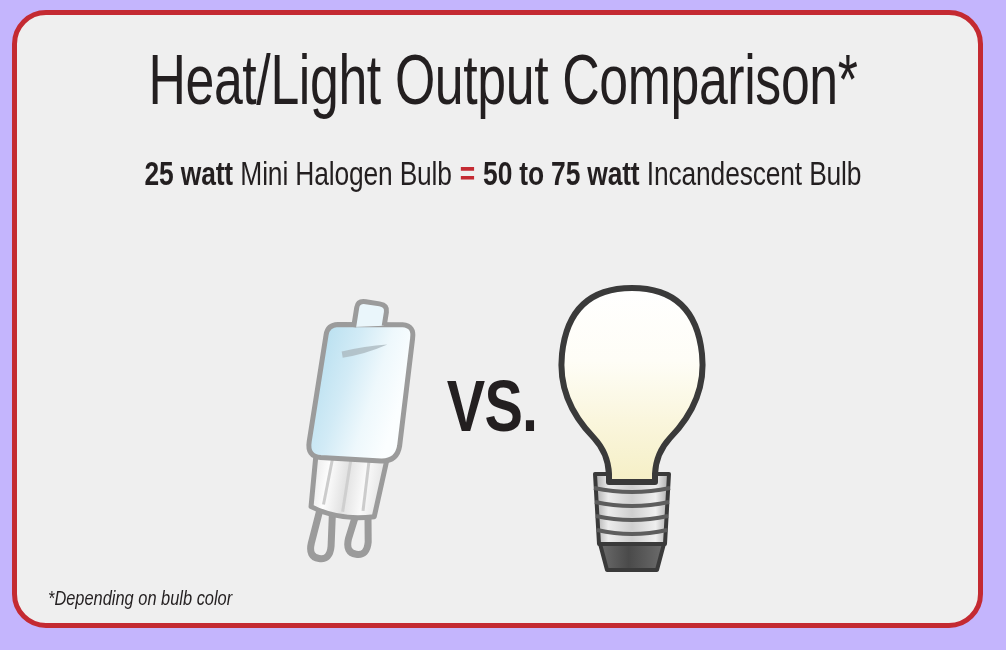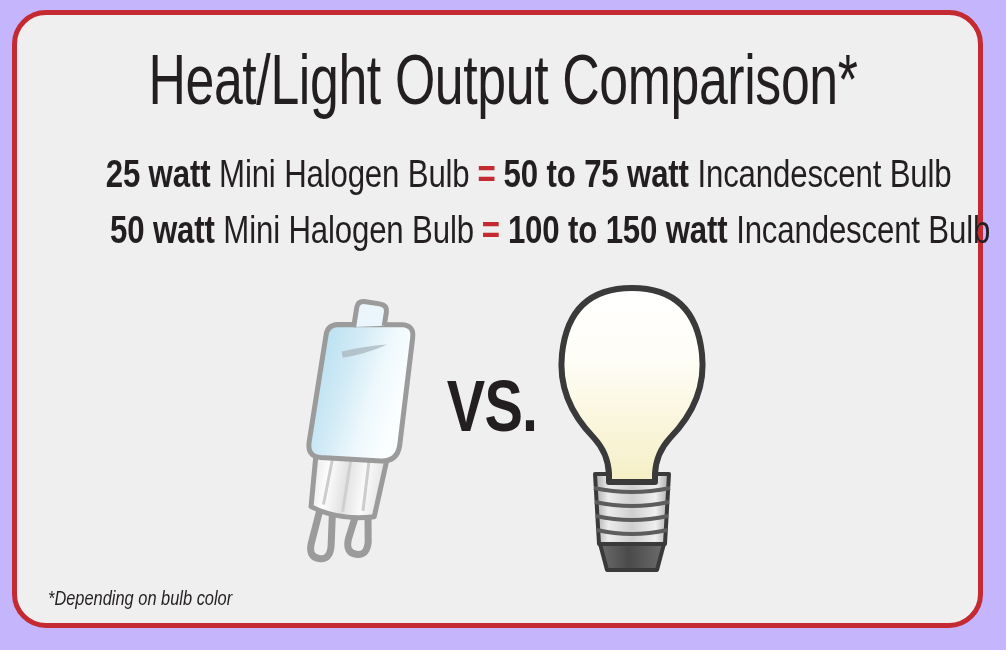--- a/index.html
+++ b/index.html
@@ -56,21 +56,21 @@
   .compare-rows {
     position: absolute;
     left: 0;
     top: 152px;
     width: 1006px;
   }
   .compare-row {
     width: 1006px;
     text-align: center;
     white-space: nowrap;
-    font-size: 39px;
+    font-size: 33px;
     line-height: 44px;
     color: #231f20;
   }
   .compare-row + .compare-row {
     margin-top: 12px;
   }
   .row-inner {
     display: inline-block;
     transform: scaleX(0.80);
     transform-origin: center center;
@@ -155,25 +155,20 @@
   <div class="title">Heat/Light Output Comparison*</div>
 
   <div class="compare-rows">
 
     <div class="compare-row">
       <span class="row-inner">
         <span class="wattage">25 watt</span><span> </span><span class="bulbname">Mini Halogen Bulb</span><span class="eq">=</span><span class="wattage">50 to 75 watt</span><span> </span><span class="bulbname">Incandescent Bulb</span>
       </span>
     </div>
 
-    <div class="compare-row">
-      <span class="row-inner">
-        <span class="wattage">50 watt</span><span> </span><span class="bulbname">Mini Halogen Bulb</span><span class="eq">=</span><span class="wattage">100 to 150 watt</span><span> </span><span class="bulbname">Incandescent Bulb</span>
-      </span>
-    </div>
 
   </div>
 
   <div class="illustration">
 
     <div class="halogen-wrap">
       <svg width="170" height="290" viewBox="0 0 170 290">
         <defs>
           <linearGradient id="halogenGlass" x1="0" y1="0" x2="1" y2="0.25">
             <stop offset="0%" stop-color="#b9e0f0"></stop>

